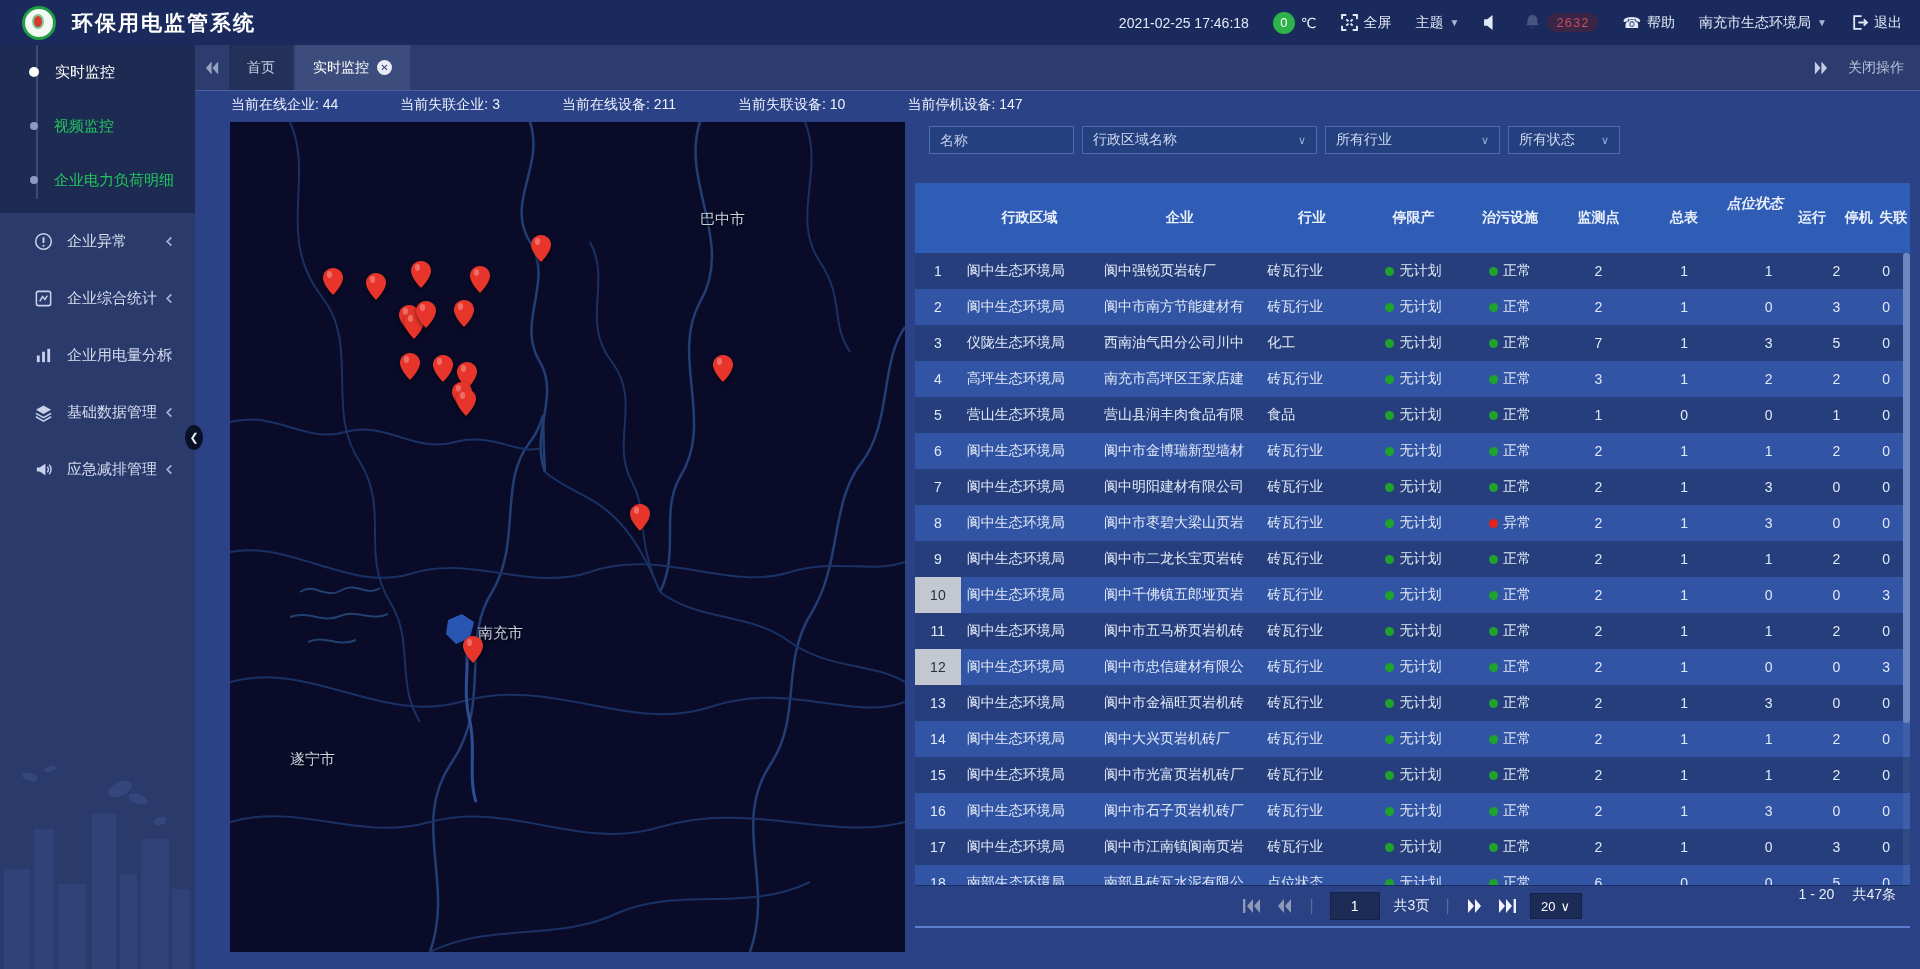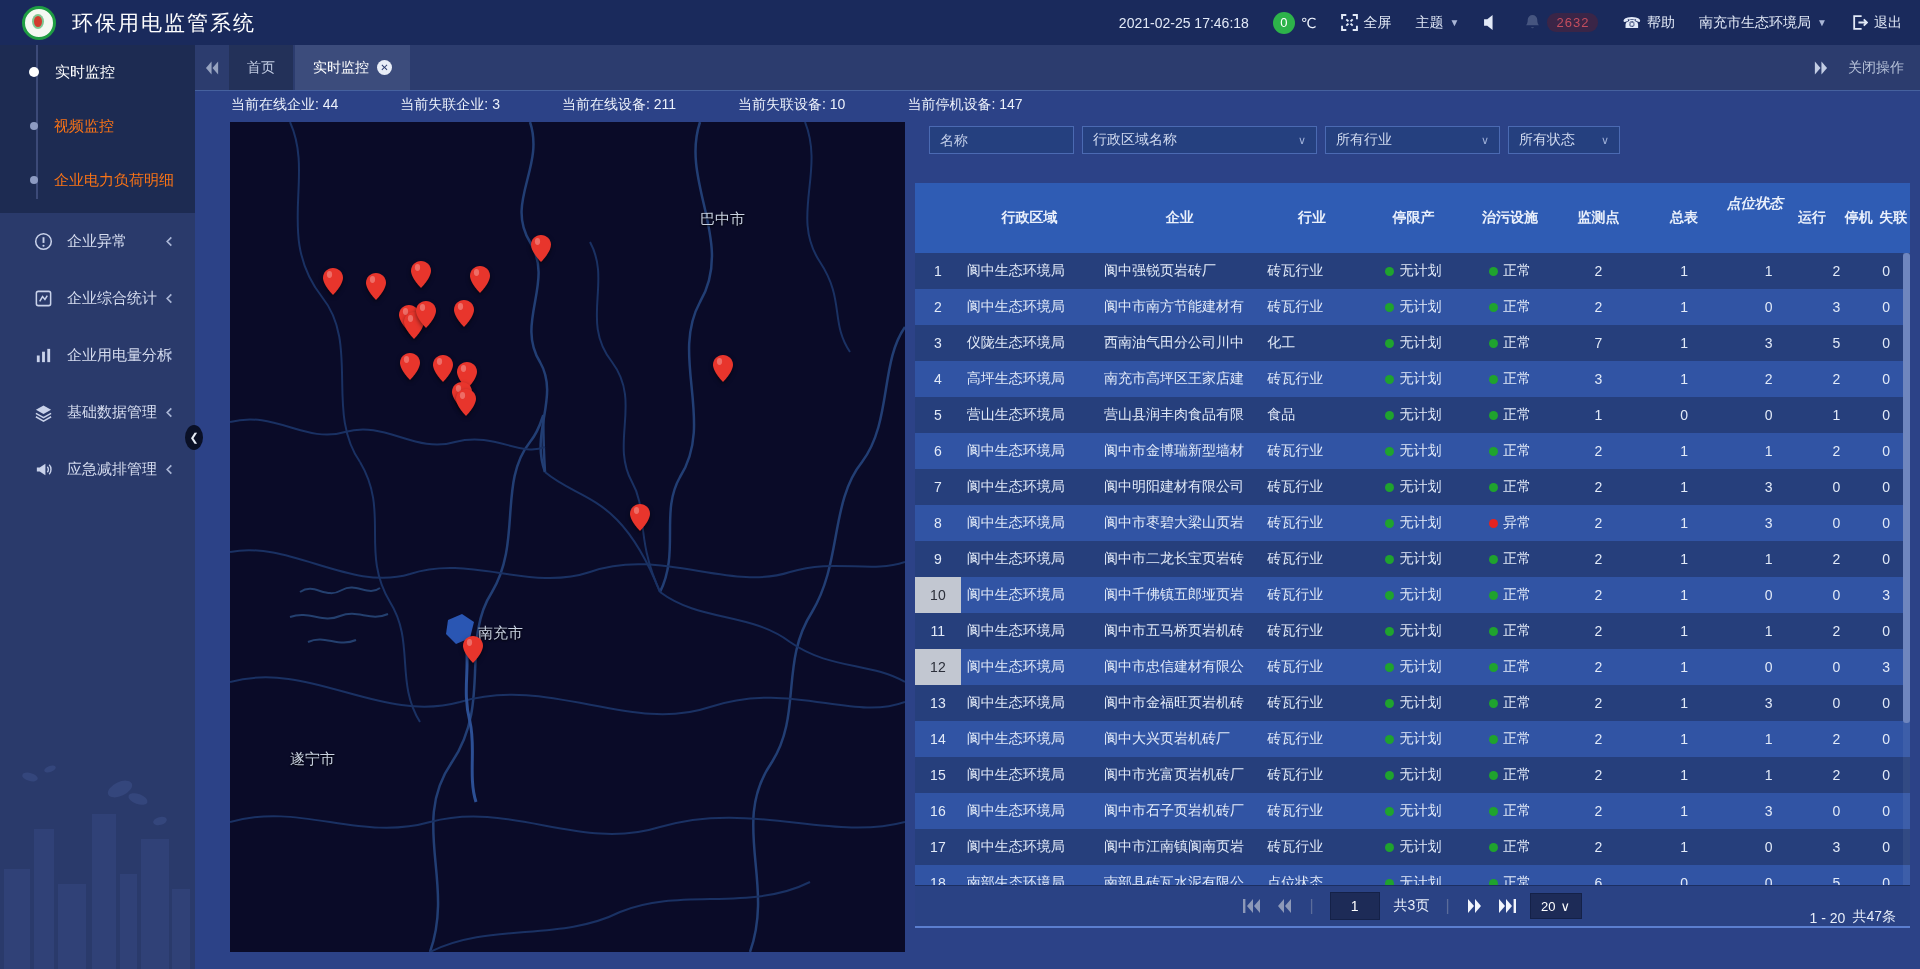--- a/index.html
+++ b/index.html
@@ -6,21 +6,21 @@
   #stage{position:relative;width:1920px;height:969px;overflow:hidden;
     font-family:"Liberation Sans","DejaVu Sans",sans-serif;color:#dfe6f5;
     background:#2c4287;user-select:none;}
   
   .header{position:absolute;left:0;top:0;width:1920px;height:45px;background:#1a2a5c;
     display:flex;align-items:center;z-index:30;}
   .logo{width:28px;height:28px;border-radius:50%;background:#f4f8f2;border:3px solid #1f9e43;
     margin-left:22px;position:relative;flex:0 0 auto;}
   .logo::after{content:"";position:absolute;left:9px;top:7px;width:8px;height:11px;border-radius:50%;
     background:#d23b2f;box-shadow:0 0 0 2px rgba(31,158,67,.55);}
-  .app-title{font-size:21px;font-weight:normal;color:#ffffff;letter-spacing:2px;margin-left:16px;}
+  .app-title{font-size:21px;font-weight:bold;color:#ffffff;letter-spacing:2px;margin-left:16px;}
   .header-right{margin-left:auto;display:flex;align-items:center;gap:24px;font-size:14px;
     color:#e2e9f7;margin-right:18px;}
   .hitem{display:flex;align-items:center;gap:6px;cursor:pointer;white-space:nowrap;}
   .temp-badge{width:22px;height:22px;border-radius:50%;background:#2db34a;color:#fff;
     display:flex;align-items:center;justify-content:center;font-size:13px;}
   .temp-unit{font-size:14px;color:#eef3fc;}
   .caret{font-size:10px;color:#aab6d6;}
   .bell-badge{background:#3a2547;color:#c44d5e;font-size:13px;padding:2px 9px;border-radius:9px;
     letter-spacing:1px;}
   .hicon{width:17px;height:17px;display:inline-block;}
@@ -33,21 +33,21 @@
   .menu-item .mi-icon svg{width:100%;height:100%;display:block;}
   .menu-item .mi-label{margin-left:14px;font-size:15px;color:#d5dcef;}
   .menu-item .mi-chevron{position:absolute;right:20px;width:11px;height:11px;color:#aab6d6;}
   .menu-item .mi-chevron svg{width:100%;height:100%;display:block;}
   .menu-group{background:#1d2b52;}
   .submenu{position:relative;padding-bottom:6px;}
   .submenu::before{content:"";position:absolute;left:36px;top:0;bottom:14px;width:2px;background:#3c4a78;}
   .submenu-item{height:54px;display:flex;align-items:center;padding-left:30px;cursor:pointer;position:relative;}
   .sub-dot{width:8px;height:8px;border-radius:50%;background:#8d9bc2;margin-right:16px;position:relative;z-index:2;}
   .submenu-item.active .sub-dot{background:#ffffff;width:10px;height:10px;margin-left:-1px;}
-  .submenu-item .sm-label{font-size:15px;color:#f97316;}
+  .submenu-item .sm-label{font-size:15px;color:#22c55e;}
   .submenu-item.active .sm-label{color:#ffffff;}
   .skyline{position:absolute;left:0;bottom:0;width:195px;height:210px;opacity:.55;pointer-events:none;}
   
   .tabbar{position:absolute;left:195px;top:45px;right:0;height:45px;background:#2c3c6e;z-index:25;
     display:flex;align-items:stretch;border-bottom:1px solid #46619e;}
   .tab-scroll-left{width:34px;display:flex;align-items:center;justify-content:center;color:#97a3c0;cursor:pointer;}
   .dbl-chev{width:15px;height:14px;}
   .dbl-chev svg{width:100%;height:100%;display:block;}
   .tab{display:flex;align-items:center;padding:0 18px;font-size:14px;color:#c3cde4;background:#233159;
     margin-right:2px;cursor:pointer;}
@@ -108,21 +108,21 @@
     justify-content:center;gap:14px;font-size:14px;color:#e8eef9;}
   .pg-ic{width:18px;height:14px;display:inline-block;cursor:pointer;}
   .pg-ic svg{width:100%;height:100%;display:block;}
   .pg-ic.disabled{color:#8d99b8;cursor:default;}
   .pg-ic.enabled{color:#f2f5fc;}
   .pg-div{color:#5b6c9a;font-size:16px;margin:0 2px;}
   .pg-input{width:44px;height:24px;background:#1d2b57;border:1px solid #142148;color:#fff;
     text-align:center;font-size:14px;font-family:inherit;outline:none;}
   .pg-size{width:50px;height:24px;background:#1d2b57;border:1px solid #142148;color:#fff;
     display:flex;align-items:center;justify-content:center;gap:5px;cursor:pointer;font-size:13px;}
-  .pg-info{position:absolute;right:14px;top:0;height:40px;display:flex;align-items:flex-end;gap:7px;}
+  .pg-info{position:absolute;right:14px;top:0;height:40px;display:flex;align-items:flex-start;gap:18px;}
 </style>
 </head>
 <body>
 
 <div id="stage">
 
   <div class="header">
     <div class="logo"></div>
     <div class="app-title">环保用电监管系统</div>
     <div class="header-right">

